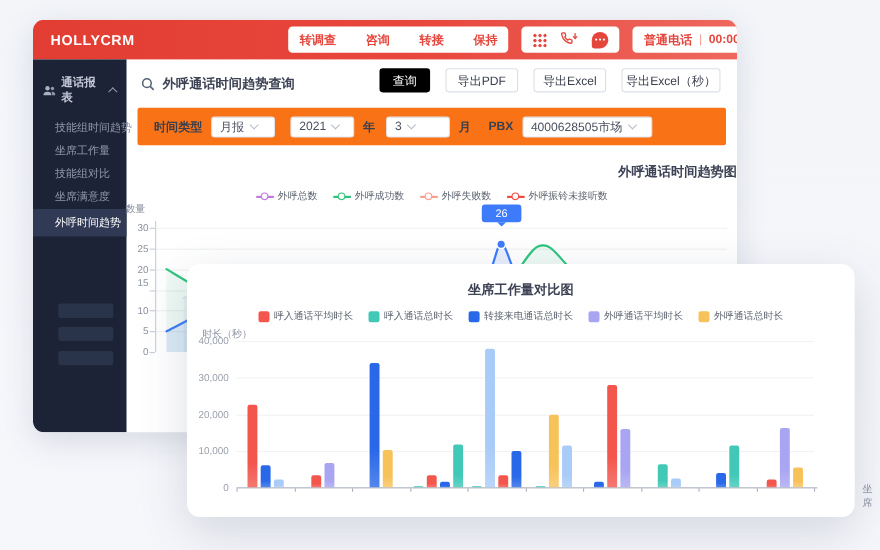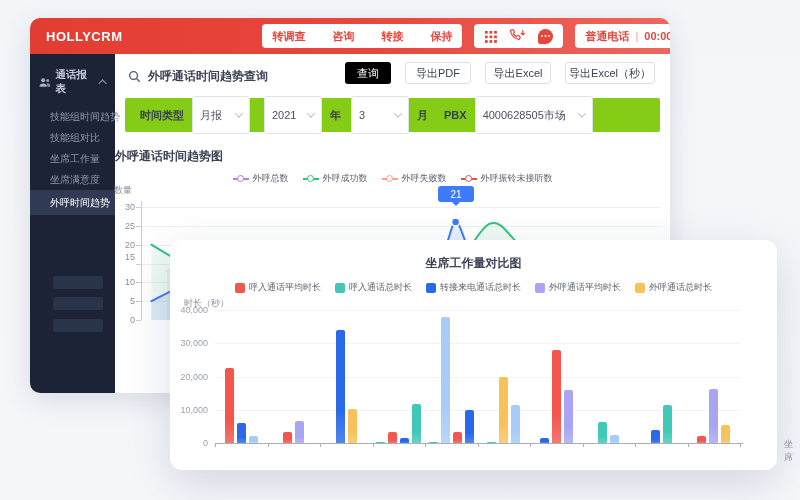--- a/index.html
+++ b/index.html
@@ -43,32 +43,32 @@
 
   
   .content-title { position:absolute; left:98px; top:50px; display:flex; align-items:center; gap:7px;justify-content:space-between; }
   .content-title span { font-size:12px; font-weight:bold; color:#3D4254; }
   .btn { position:absolute; top:44px; height:22px; border-radius:3px; font-size:11px;
       display:flex; align-items:center; justify-content:center; cursor:pointer; }
   .btn-primary { left:315px; width:46px; background:#000000; color:#fff; border:none; }
   .btn-plain { background:#fff; border:1px solid #DCDFE6; color:#3A3F4E; }
 
   
-  .filterbar { position:absolute; left:95px; top:80px; width:535px; height:34px; background:#84cc16;
+  .filterbar { position:absolute; left:95px; top:80px; width:535px; height:34px; background:#f97316;
       border-radius:2px; display:flex; align-items:center; font-size:11px; color:#3A3F4E; padding-left:15px; }
   .filterbar .flabel { font-weight:bold; margin-right:8px; }
-  .sel { background:#fff; border:1px solid #DFE3EA; border-radius:3px; height:38px;
-      display:flex; align-items:center; justify-content:space-between; padding:0 7px;
+  .sel { background:#fff; border:1px solid #DFE3EA; border-radius:3px; height:19px;
+      display:flex; align-items:center; padding:0 7px;
       color:#4A5061; cursor:pointer; }
   .sel .chevd { width:6px; height:6px; border-left:1.5px solid #B8BDC9; border-top:1.5px solid #B8BDC9;
       transform:rotate(-135deg) translate(1px,1px); margin-left:6px; }
   .suffix { margin:0 10px 0 8px; font-weight:bold; }
 
   
-  .lc-title { position:absolute; left:85px; top:130px; width:555px; text-align:left;
+  .lc-title { position:absolute; left:85px; top:130px; width:555px; text-align:right;
       font-size:12px; font-weight:bold; color:#3D4254; }
   .lc-legend { position:absolute; left:85px; top:154px; width:555px; display:flex;
       justify-content:center; gap:14px; }
   .lc-legend .item { display:flex; align-items:center; gap:4px; font-size:9px; color:#5E6470; cursor:pointer; }
   .lc-mark { width:16px; height:8px; position:relative; }
   .lc-mark::before { content:""; position:absolute; left:0; right:0; top:3.5px; height:1.5px; background:currentColor; }
   .lc-mark::after { content:""; position:absolute; left:4.5px; top:0.5px; width:5px; height:5px;
       border:1.5px solid currentColor; border-radius:50%; background:#fff; }
   .lc-ylabel { position:absolute; left:84px; top:166px; font-size:9px; color:#8A909F; }
   .lc-ytick { position:absolute; left:63px; width:42px; text-align:right; font-size:9px; color:#8A909F; }
@@ -144,22 +144,22 @@
         <circle cx="5" cy="3.2" r="2.4" fill="#AAB1C2"></circle>
         <path d="M0.6 11 a4.4 3.8 0 0 1 8.8 0 z" fill="#AAB1C2"></path>
         <circle cx="10.5" cy="3.6" r="1.9" fill="#8F97AB"></circle>
         <path d="M9.5 7 a3.6 3.4 0 0 1 4 4 h-3.2" fill="#8F97AB"></path>
       </svg>
       <span>通话报表</span>
       <span class="chev"></span>
     </div>
     <div id="side-items">
         <div class="side-item">技能组时间趋势</div>
+        <div class="side-item">坐席工作量</div>
         <div class="side-item">技能组对比</div>
-        <div class="side-item">坐席工作量</div>
         <div class="side-item">坐席满意度</div>
         <div class="side-item active">外呼时间趋势</div>
       </div>
     <div class="skeleton" style="top:222px"></div>
     <div class="skeleton" style="top:243px"></div>
     <div class="skeleton" style="top:265px"></div>
   </div>
 
   <div class="content-title">
     <svg width="13" height="13" viewBox="0 0 14 14">
@@ -241,21 +241,21 @@
   <div class="lc-axis"></div>
   <svg class="lc-svg" width="522" height="145" id="lc-svg">
       <path d="M26,93.03333333333333C32.93333333333334,90.52222222222223,52.866666666666674,75.45555555555556,67.60000000000001,77.96666666666667C82.33333333333334,80.47777777777777,97.93333333333334,106.84444444444443,114.4,108.1C130.86666666666667,109.35555555555555,146.46666666666667,86.75555555555556,166.4,85.5C186.33333333333334,84.24444444444444,212.33333333333334,104.33333333333333,234,100.56666666666666C255.66666666666666,96.8,276.46666666666664,64.15555555555557,296.4,62.900000000000006C316.3333333333333,61.64444444444445,333.6666666666667,91.77777777777777,353.6,93.03333333333333C373.53333333333336,94.28888888888889,395.2,67.92222222222223,416,70.43333333333334C436.8,72.94444444444444,461.0666666666667,104.96111111111111,478.40000000000003,108.1C495.73333333333335,111.23888888888888,513.0666666666667,92.40555555555555,520,89.26666666666667L520,142 L26,142 Z" fill="rgba(231,234,240,0.45)" stroke="none"></path>
       <path d="M26,93.03333333333333C32.93333333333334,90.52222222222223,52.866666666666674,75.45555555555556,67.60000000000001,77.96666666666667C82.33333333333334,80.47777777777777,97.93333333333334,106.84444444444443,114.4,108.1C130.86666666666667,109.35555555555555,146.46666666666667,86.75555555555556,166.4,85.5C186.33333333333334,84.24444444444444,212.33333333333334,104.33333333333333,234,100.56666666666666C255.66666666666666,96.8,276.46666666666664,64.15555555555557,296.4,62.900000000000006C316.3333333333333,61.64444444444445,333.6666666666667,91.77777777777777,353.6,93.03333333333333C373.53333333333336,94.28888888888889,395.2,67.92222222222223,416,70.43333333333334C436.8,72.94444444444444,461.0666666666667,104.96111111111111,478.40000000000003,108.1C495.73333333333335,111.23888888888888,513.0666666666667,92.40555555555555,520,89.26666666666667" fill="none" stroke="#E7EAF0" stroke-width="2" stroke-linecap="round"></path>
       <path d="M10.4,66.66666666666667C15.600000000000001,69.80555555555556,34.66666666666667,81.10555555555555,41.6,85.5C48.53333333333333,89.89444444444445,45.06666666666666,88.63888888888889,52,93.03333333333333C58.93333333333334,97.42777777777778,71.06666666666666,111.86666666666667,83.2,111.86666666666667C95.33333333333334,111.86666666666667,113.53333333333333,97.1138888888889,124.8,93.03333333333333C136.06666666666666,88.95277777777777,141.26666666666665,85.49999999999999,150.79999999999998,87.38333333333333C160.33333333333331,89.26666666666667,170.73333333333332,98.99722222222223,182,104.33333333333334C193.26666666666668,109.66944444444445,205.4,118.14444444444445,218.4,119.4C231.4,120.65555555555557,244.4,116.8888888888889,260,111.86666666666667C275.6,106.84444444444445,297.26666666666665,100.25277777777778,312,89.26666666666667C326.73333333333335,78.28055555555555,338.00000000000006,50.34444444444445,348.40000000000003,45.95C358.8,41.55555555555556,364.8666666666667,53.16944444444445,374.4,62.900000000000006C383.9333333333333,72.63055555555556,395.20000000000005,95.54444444444445,405.6,104.33333333333334C416,113.12222222222223,426.40000000000003,116.88888888888889,436.8,115.63333333333333C447.2,114.37777777777777,456.73333333333335,104.33333333333333,468,96.8C479.26666666666665,89.26666666666667,498.3333333333333,74.82777777777778,504.4,70.43333333333334L504.4,142 L10.4,142 Z" fill="rgba(46,197,123,0.08)" stroke="none"></path>
       <path d="M10.4,66.66666666666667C15.600000000000001,69.80555555555556,34.66666666666667,81.10555555555555,41.6,85.5C48.53333333333333,89.89444444444445,45.06666666666666,88.63888888888889,52,93.03333333333333C58.93333333333334,97.42777777777778,71.06666666666666,111.86666666666667,83.2,111.86666666666667C95.33333333333334,111.86666666666667,113.53333333333333,97.1138888888889,124.8,93.03333333333333C136.06666666666666,88.95277777777777,141.26666666666665,85.49999999999999,150.79999999999998,87.38333333333333C160.33333333333331,89.26666666666667,170.73333333333332,98.99722222222223,182,104.33333333333334C193.26666666666668,109.66944444444445,205.4,118.14444444444445,218.4,119.4C231.4,120.65555555555557,244.4,116.8888888888889,260,111.86666666666667C275.6,106.84444444444445,297.26666666666665,100.25277777777778,312,89.26666666666667C326.73333333333335,78.28055555555555,338.00000000000006,50.34444444444445,348.40000000000003,45.95C358.8,41.55555555555556,364.8666666666667,53.16944444444445,374.4,62.900000000000006C383.9333333333333,72.63055555555556,395.20000000000005,95.54444444444445,405.6,104.33333333333334C416,113.12222222222223,426.40000000000003,116.88888888888889,436.8,115.63333333333333C447.2,114.37777777777777,456.73333333333335,104.33333333333333,468,96.8C479.26666666666665,89.26666666666667,498.3333333333333,74.82777777777778,504.4,70.43333333333334" fill="none" stroke="#2EC57B" stroke-width="2" stroke-linecap="round"></path>
       <path d="M10.4,123.16666666666667C16.46666666666667,120.02777777777779,33.8,111.2388888888889,46.8,104.33333333333334C59.8,97.42777777777779,78.86666666666667,85.8138888888889,88.4,81.73333333333333C97.93333333333334,77.65277777777777,97.06666666666666,77.33888888888889,104,79.85C110.93333333333334,82.3611111111111,120.46666666666667,93.34722222222221,130,96.8C139.53333333333333,100.25277777777778,150.79999999999998,103.39166666666667,161.2,100.56666666666666C171.6,97.74166666666666,184.6,83.61666666666666,192.4,79.85C200.20000000000002,76.08333333333333,200.2,73.8861111111111,208,77.96666666666667C215.8,82.04722222222223,228.8,98.68333333333334,239.20000000000002,104.33333333333334C249.60000000000002,109.98333333333335,260.00000000000006,116.8888888888889,270.40000000000003,111.86666666666667C280.8,106.84444444444445,294.2333333333333,85.5,301.59999999999997,74.2C308.96666666666664,62.9,310.26666666666665,44.69444444444444,314.59999999999997,44.06666666666666C318.9333333333333,43.43888888888888,321.9666666666667,60.38888888888889,327.6,70.43333333333334C333.23333333333335,80.47777777777779,339.73333333333335,101.82222222222224,348.40000000000003,104.33333333333334C357.0666666666667,106.84444444444445,371.79999999999995,89.58055555555556,379.59999999999997,85.5C387.4,81.41944444444444,389.1333333333333,77.33888888888889,395.2,79.85C401.26666666666665,82.3611111111111,407.3333333333333,99.625,416,100.56666666666666C424.6666666666667,101.50833333333333,439.4,88.63888888888889,447.2,85.5C455,82.36111111111111,456.73333333333335,78.59444444444445,462.8,81.73333333333333C468.8666666666667,84.87222222222222,475.8,98.05555555555557,483.6,104.33333333333334C491.40000000000003,110.61111111111111,505.26666666666665,116.8888888888889,509.59999999999997,119.4L509.59999999999997,142 L10.4,142 Z" fill="rgba(62,123,250,0.12)" stroke="none"></path>
       <path d="M10.4,123.16666666666667C16.46666666666667,120.02777777777779,33.8,111.2388888888889,46.8,104.33333333333334C59.8,97.42777777777779,78.86666666666667,85.8138888888889,88.4,81.73333333333333C97.93333333333334,77.65277777777777,97.06666666666666,77.33888888888889,104,79.85C110.93333333333334,82.3611111111111,120.46666666666667,93.34722222222221,130,96.8C139.53333333333333,100.25277777777778,150.79999999999998,103.39166666666667,161.2,100.56666666666666C171.6,97.74166666666666,184.6,83.61666666666666,192.4,79.85C200.20000000000002,76.08333333333333,200.2,73.8861111111111,208,77.96666666666667C215.8,82.04722222222223,228.8,98.68333333333334,239.20000000000002,104.33333333333334C249.60000000000002,109.98333333333335,260.00000000000006,116.8888888888889,270.40000000000003,111.86666666666667C280.8,106.84444444444445,294.2333333333333,85.5,301.59999999999997,74.2C308.96666666666664,62.9,310.26666666666665,44.69444444444444,314.59999999999997,44.06666666666666C318.9333333333333,43.43888888888888,321.9666666666667,60.38888888888889,327.6,70.43333333333334C333.23333333333335,80.47777777777779,339.73333333333335,101.82222222222224,348.40000000000003,104.33333333333334C357.0666666666667,106.84444444444445,371.79999999999995,89.58055555555556,379.59999999999997,85.5C387.4,81.41944444444444,389.1333333333333,77.33888888888889,395.2,79.85C401.26666666666665,82.3611111111111,407.3333333333333,99.625,416,100.56666666666666C424.6666666666667,101.50833333333333,439.4,88.63888888888889,447.2,85.5C455,82.36111111111111,456.73333333333335,78.59444444444445,462.8,81.73333333333333C468.8666666666667,84.87222222222222,475.8,98.05555555555557,483.6,104.33333333333334C491.40000000000003,110.61111111111111,505.26666666666665,116.8888888888889,509.59999999999997,119.4" fill="none" stroke="#3E7BFA" stroke-width="2" stroke-linecap="round"></path>
       <circle cx="314.59999999999997" cy="44.06666666666666" r="4" fill="#3E7BFA" stroke="#fff" stroke-width="1.5"></circle>
     </svg>
-  <div class="tooltip">21</div>
+  <div class="tooltip">26</div>
 </div>
 
 <div class="card">
   <div class="bc-title">坐席工作量对比图</div>
   <div class="bc-legend" id="bc-legend">
       <div class="item">
         <span class="bc-swatch" style="background: rgb(242, 86, 77);"></span>
         <span>呼入通话平均时长</span>
       </div>
       <div class="item">

